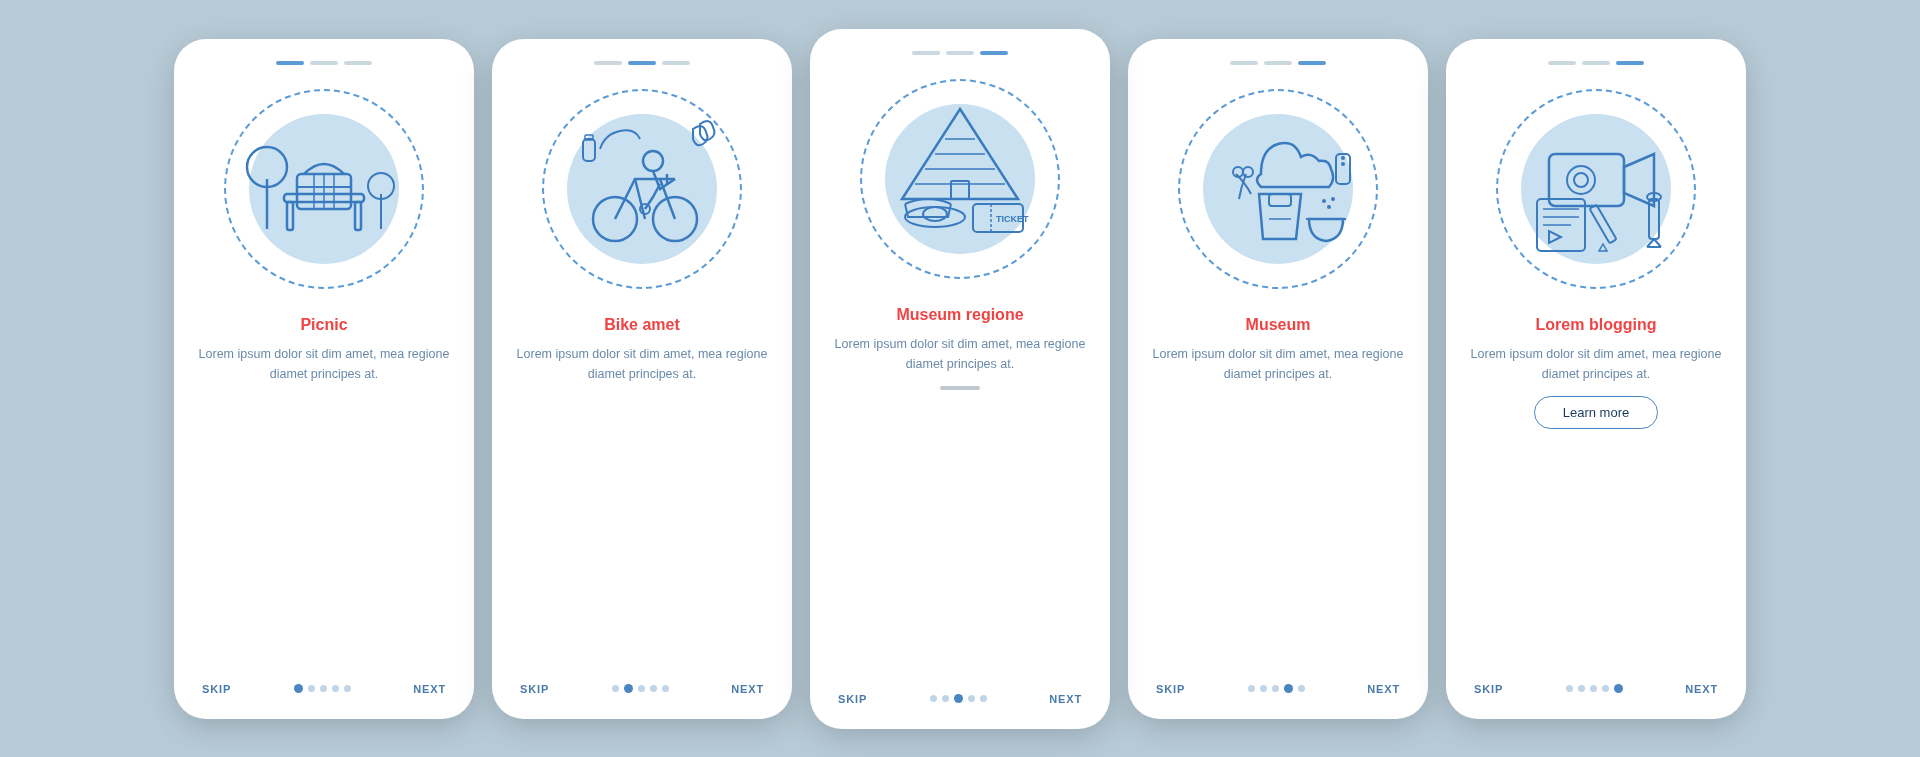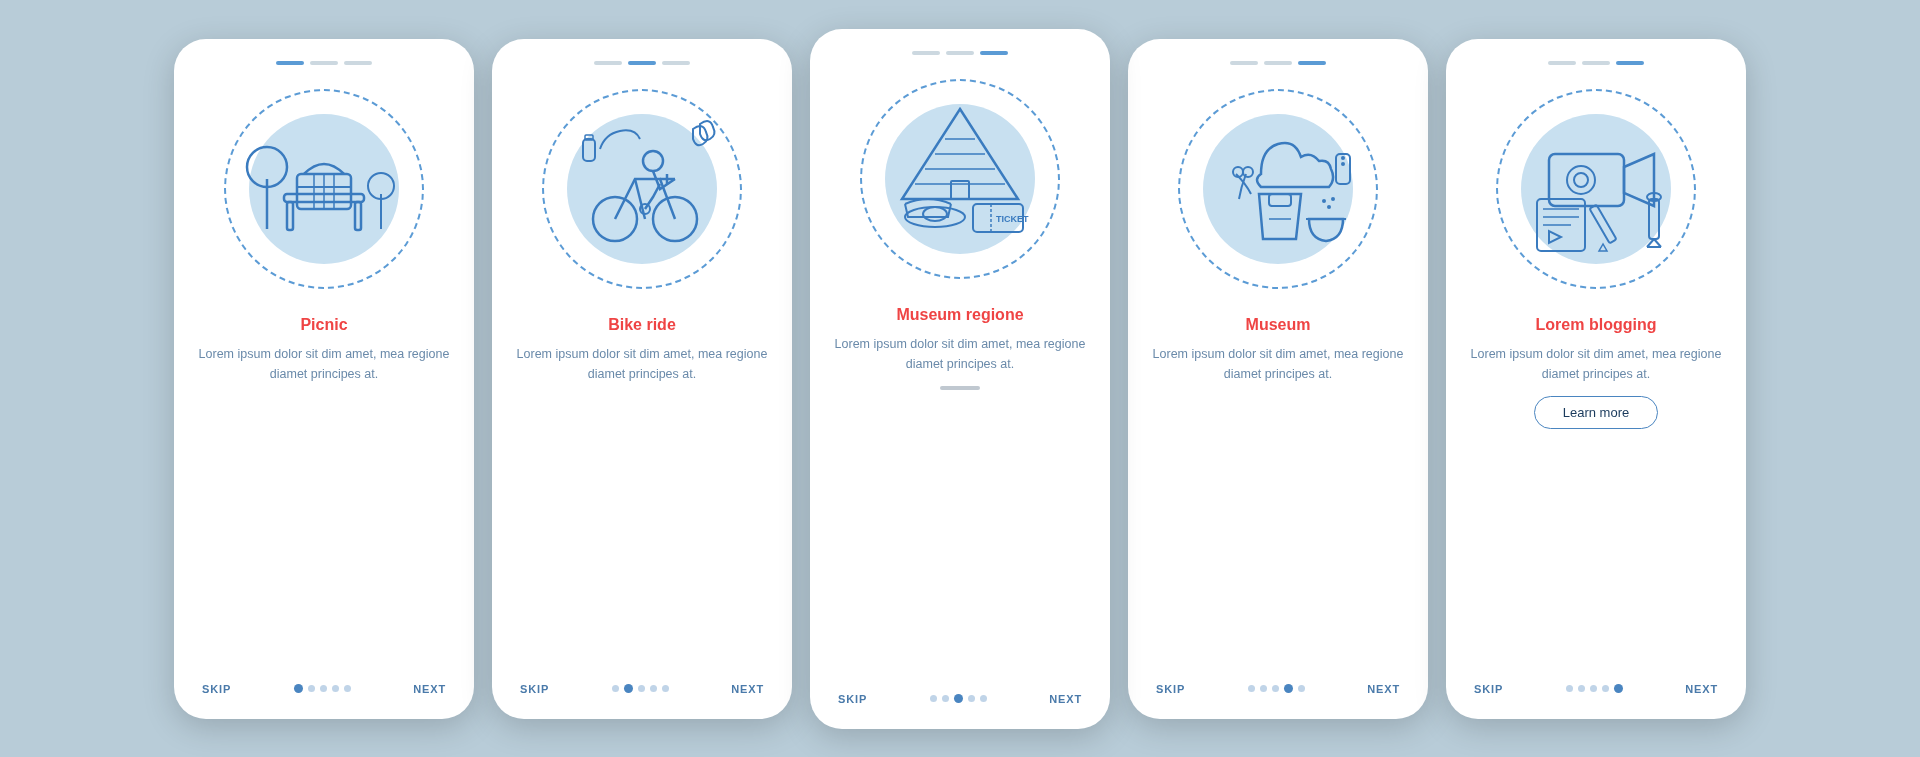--- a/index.html
+++ b/index.html
@@ -255,21 +255,21 @@
 
         <rect x="38" y="60" width="12" height="22" rx="4" fill="none" stroke="#3a7bbf" stroke-width="2"></rect>
         <rect x="40" y="56" width="8" height="5" rx="1" fill="none" stroke="#3a7bbf" stroke-width="1.5"></rect>
 
         <path d="M155 45 Q165 38 168 48 Q172 56 165 60 Q158 64 155 55 Z" fill="none" stroke="#3a7bbf" stroke-width="2"></path>
         <path d="M148 50 Q158 43 161 53 Q165 61 158 65 Q151 69 148 60 Z" fill="none" stroke="#3a7bbf" stroke-width="2"></path>
 
         <path d="M55 70 Q60 55 75 52 Q90 49 95 60" fill="none" stroke="#3a7bbf" stroke-width="2"></path>
       </svg>
     </div>
-    <div class="screen-title">Bike ride</div>
+    <div class="screen-title">Bike amet</div>
     <div class="screen-body">Lorem ipsum dolor sit dim amet, mea regione diamet principes at.</div>
     <div class="bottom-nav">
       <span class="nav-skip">SKIP</span>
       <div class="nav-dots">
         <div class="nav-dot"></div>
         <div class="nav-dot active"></div>
         <div class="nav-dot"></div>
         <div class="nav-dot"></div>
         <div class="nav-dot"></div>
       </div>

